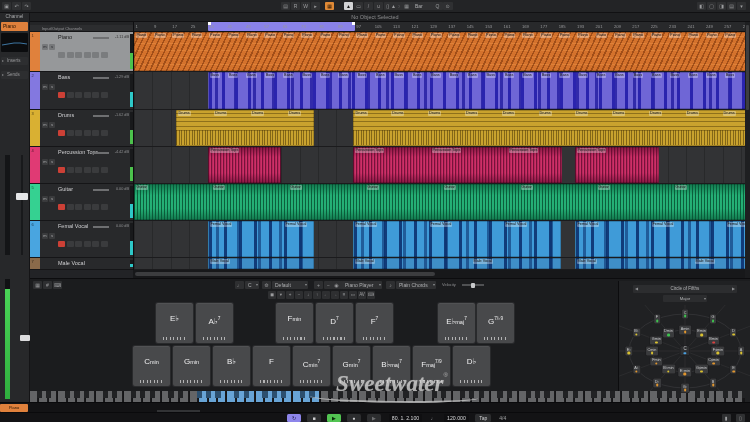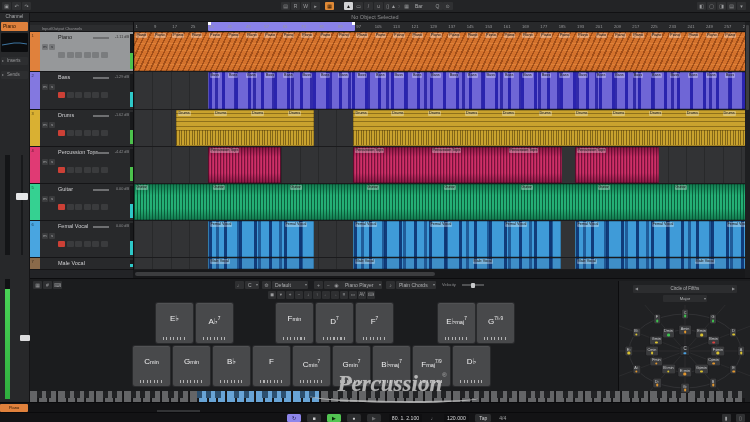--- a/index.html
+++ b/index.html
@@ -574,21 +574,21 @@
             <line x1="66" y1="46" x2="66.00000000000001" y2="99.65" stroke="#38393b" stroke-width="0.5"></line>
             <line x1="66" y1="46" x2="25.40000000000002" y2="92.46226291303515" stroke="#38393b" stroke-width="0.5"></line>
             <line x1="66" y1="46" x2="-4.321262787296391" y2="72.82500000000002" stroke="#38393b" stroke-width="0.5"></line>
             <line x1="66" y1="46" x2="-15.200000000000003" y2="46.00000000000001" stroke="#38393b" stroke-width="0.5"></line>
             <line x1="66" y1="46" x2="-4.321262787296419" y2="19.174999999999997" stroke="#38393b" stroke-width="0.5"></line>
             <line x1="66" y1="46" x2="25.399999999999963" y2="-0.46226291303511857" stroke="#38393b" stroke-width="0.5"></line>
           </svg><div class="cchip" style="left: 66px; top: 9px;"><span>C</span><span class="cdot" style="background: rgb(62, 194, 78);"></span></div><div class="cchip" style="left: 94px; top: 13.9571px;"><span>G</span><span class="cdot" style="background: rgb(62, 194, 78);"></span></div><div class="cchip" style="left: 114.497px; top: 27.5px;"><span>D</span><span class="cdot" style="background: rgb(216, 192, 48);"></span></div><div class="cchip" style="left: 122px; top: 46px;"><span>A</span><span class="cdot" style="background: rgb(216, 192, 48);"></span></div><div class="cchip" style="left: 114.497px; top: 64.5px;"><span>E</span><span class="cdot" style="background: rgb(224, 149, 46);"></span></div><div class="cchip" style="left: 94px; top: 78.0429px;"><span>B</span><span class="cdot" style="background: rgb(224, 149, 46);"></span></div><div class="cchip" style="left: 66px; top: 83px;"><span>G♭</span><span class="cdot" style="background: rgb(224, 149, 46);"></span></div><div class="cchip" style="left: 38px; top: 78.0429px;"><span>D♭</span><span class="cdot" style="background: rgb(224, 149, 46);"></span></div><div class="cchip" style="left: 17.5026px; top: 64.5px;"><span>A♭</span><span class="cdot" style="background: rgb(224, 149, 46);"></span></div><div class="cchip" style="left: 10px; top: 46px;"><span>E♭</span><span class="cdot" style="background: rgb(216, 192, 48);"></span></div><div class="cchip" style="left: 17.5026px; top: 27.5px;"><span>B♭</span><span class="cdot" style="background: rgb(216, 192, 48);"></span></div><div class="cchip" style="left: 38px; top: 13.9571px;"><span>F</span><span class="cdot" style="background: rgb(62, 194, 78);"></span></div><div class="cchip" style="left: 66px; top: 25px;"><span>Amin</span><span class="cdot" style="background: rgb(224, 149, 46);"></span></div><div class="cchip" style="left: 82.5px; top: 27.8135px;"><span>Emin</span><span class="cdot" style="background: rgb(216, 192, 48);"></span></div><div class="cchip" style="left: 94.5788px; top: 35.5px;"><span>Bmin</span><span class="cdot" style="background: rgb(216, 64, 64);"></span></div><div class="cchip" style="left: 99px; top: 46px;"><span>F♯min</span><span class="cdot" style="background: rgb(216, 192, 48);"></span></div><div class="cchip" style="left: 94.5788px; top: 56.5px;"><span>C♯min</span><span class="cdot" style="background: rgb(224, 149, 46);"></span></div><div class="cchip" style="left: 82.5px; top: 64.1865px;"><span>G♯min</span><span class="cdot" style="background: rgb(216, 192, 48);"></span></div><div class="cchip" style="left: 66px; top: 67px;"><span>E♭min</span><span class="cdot" style="background: rgb(224, 149, 46);"></span></div><div class="cchip" style="left: 49.5px; top: 64.1865px;"><span>B♭min</span><span class="cdot" style="background: rgb(216, 192, 48);"></span></div><div class="cchip" style="left: 37.4212px; top: 56.5px;"><span>Fmin</span><span class="cdot" style="background: rgb(224, 149, 46);"></span></div><div class="cchip" style="left: 33px; top: 46px;"><span>Cmin</span><span class="cdot" style="background: rgb(216, 192, 48);"></span></div><div class="cchip" style="left: 37.4212px; top: 35.5px;"><span>Gmin</span><span class="cdot" style="background: rgb(216, 192, 48);"></span></div><div class="cchip" style="left: 49.5px; top: 27.8135px;"><span>Dmin</span><span class="cdot" style="background: rgb(62, 194, 78);"></span></div><div class="cchip center" style="left: 66px; top: 46px;"><span>C</span><span class="cdot" style="background: rgb(74, 160, 224);"></span></div></div>
     </div>
 
     <div id="wmark">
-      <span class="wtxt">Percussion</span><span class="wreg">®</span>
+      <span class="wtxt">Sweetwater</span><span class="wreg">®</span>
       <div class="swoosh"></div>
     </div>
 
     <div id="kbd">
         <div class="wkey" style="left: 0px; width: 8.4px;"></div>
         <div class="bkey" style="left: 6.8px; width: 5.2px;"></div>
         <div class="wkey" style="left: 9.4px; width: 8.4px;"></div>
         <div class="bkey" style="left: 16.2px; width: 5.2px;"></div>
         <div class="wkey" style="left: 18.8px; width: 8.4px;"></div>
         <div class="wkey" style="left: 28.2px; width: 8.4px;"></div>

